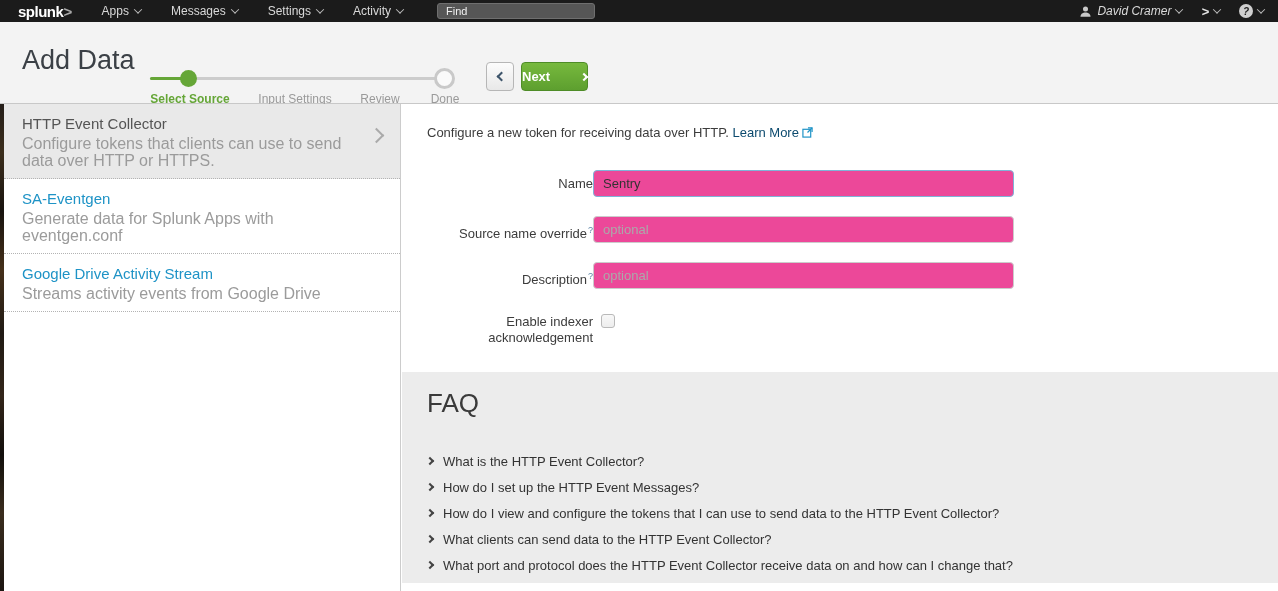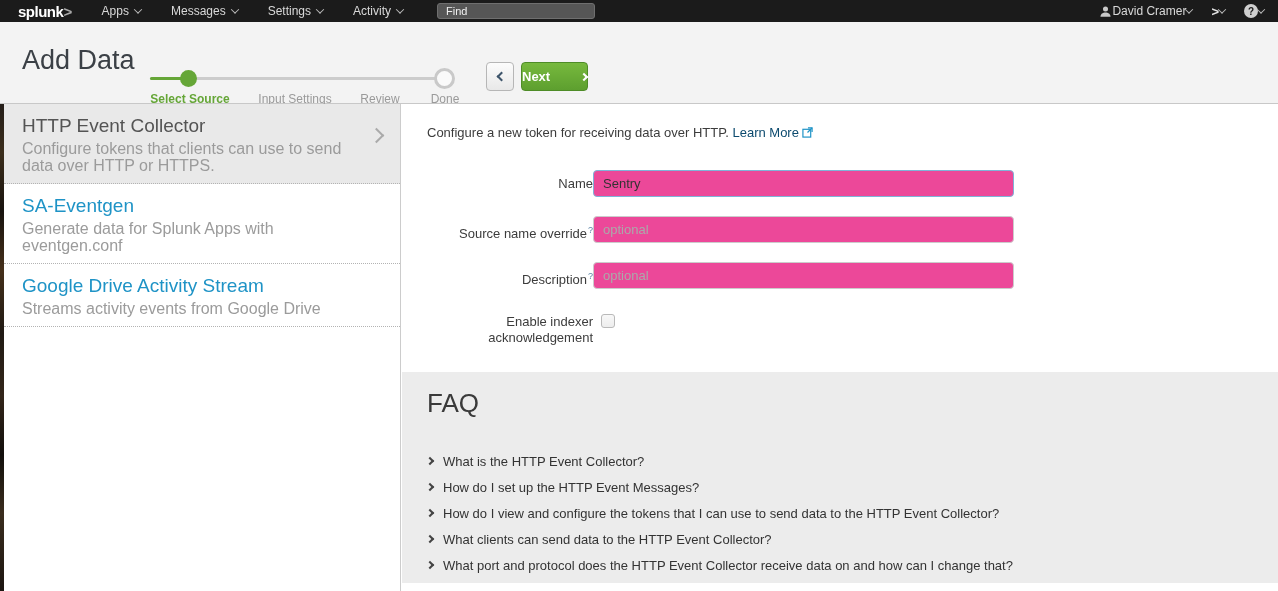--- a/index.html
+++ b/index.html
@@ -13,21 +13,21 @@
   .logo { margin-left:18px; font-weight:bold; font-size:15px; color:#fff; letter-spacing:-0.5px; cursor:pointer; }
   .logo-chev { color:#a9a9a9; font-style:italic; }
   .nav-menu { margin-left:30px; display:flex; align-items:center; gap:6px; cursor:pointer; white-space:nowrap; }
   .caret-down { width:6px; height:6px; border-right:1.5px solid #bbb; border-bottom:1.5px solid #bbb;
                 transform:rotate(45deg) translate(-1px,-1px); display:inline-block; }
   .find-input { margin-left:34px; width:158px; height:16px; background:#565656; border:1px solid #6f6f6f;
                 border-radius:3px; color:#fff; font-size:11px; padding:0 8px; outline:none;
                 font-family:"Liberation Sans", sans-serif; }
   .find-input::placeholder { color:#f0f0f0; opacity:1; }
   .nav-right { margin-left:auto; display:flex; align-items:center; gap:7px; margin-right:14px; }
-  .user-group, .chev-group, .help-group { display:flex; align-items:center; cursor:pointer; }
+  .user-group, .chev-group, .help-group { display:flex; align-items:center; gap:5px; cursor:pointer;font-style:italic; }
   .chev-group { margin-left:12px; } .help-group { margin-left:12px; }
   .big-chev { color:#e6e6e6; font-weight:bold; font-size:13px; }
   .help-circle { width:14px; height:14px; border-radius:50%; background:#cfcfcf; color:#1b1b1b;
                  font-size:10px; font-weight:bold; display:flex; align-items:center; justify-content:center; }
 
   
   .header { position:absolute; top:22px; left:0; right:0; height:82px; background:#f3f3f3;
             border-bottom:1px solid #c8c8c8; }
   .page-title { position:absolute; left:22px; top:23px; font-size:27px; color:#3b4046; }
   .step-track { position:absolute; left:150px; top:55px; width:296px; height:3px; background:#ccc; border-radius:2px; }
@@ -53,21 +53,21 @@
                   transform:rotate(45deg); }
 
   
   .texture-strip { position:absolute; left:0; top:104px; width:4px; bottom:0;
     background:linear-gradient(#241e19 0%,#3c2e1c 10%,#18130f 22%,#45301a 34%,#201a14 47%,
                                #33261a 60%,#120f0c 72%,#3a2d1e 84%,#1c1611 100%); }
   .sidebar { position:absolute; left:4px; top:104px; width:397px; bottom:0; background:#fff;
              border-right:1px solid #ccc; }
   .side-item { position:relative; padding:11px 44px 9px 18px; border-bottom:1px dotted #b3b3b3; cursor:pointer; background:#fff; }
   .side-item.selected { background:#e9e9e9; }
-  .side-title { font-size:19px; color:#1e93c6; margin-bottom:3px; }
+  .side-title { font-size:15px; color:#1e93c6; margin-bottom:3px; }
   .side-item.selected .side-title { color:#545454; }
   .side-desc { font-size:16px; color:#9b9b9b; line-height:17px; }
   .side-chev { position:absolute; right:18px; top:26px; width:11px; height:11px;
                border-right:2px solid #aaa; border-top:2px solid #aaa; transform:rotate(45deg); }
 
   
   .content { position:absolute; left:402px; top:104px; right:0; bottom:0; background:#fff; }
   .intro { position:absolute; left:25px; top:21px; font-size:13px; color:#3c3c3c; }
   .link { color:#0c4a6e; text-decoration:none; cursor:pointer; }
   .ext-icon { display:inline-block; vertical-align:-1px; margin-left:3px; }

